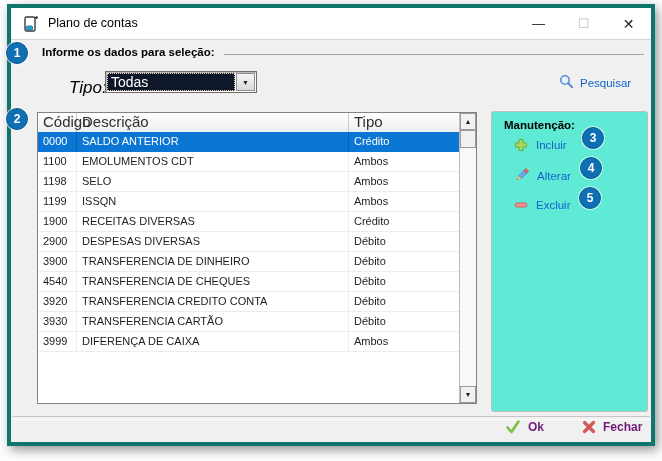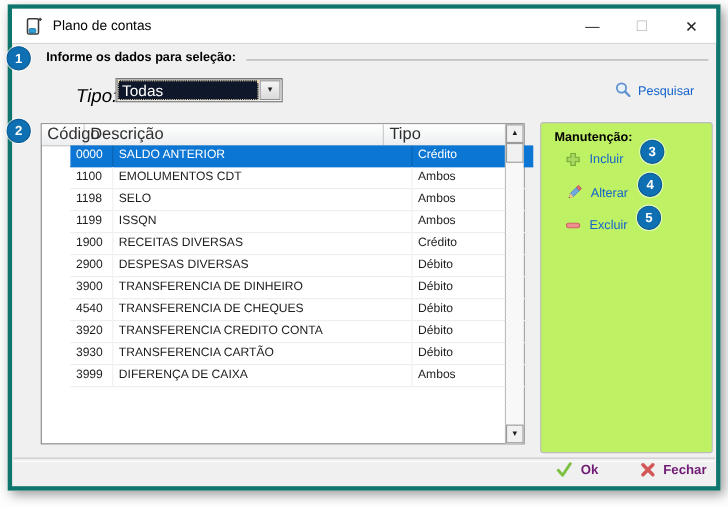--- a/index.html
+++ b/index.html
@@ -33,41 +33,41 @@
   .grid{position:absolute;left:26px;top:104px;width:440px;height:292px;background:#fff;
         border:1px solid #828282;box-sizing:border-box;}
   .grid-head{position:absolute;left:0;top:0;width:421px;height:19px;display:flex;
              background:linear-gradient(#ffffff,#eceef0);border-bottom:1px solid #c4c4c4;}
   .hcell{font-size:15px;color:#2e2e2e;line-height:18px;padding-left:5px;box-sizing:border-box;
          border-right:1px solid #c9c9c9;}
   .hcell:last-child{border-right:none;}
   .col-cod{width:39px;}
   .col-desc{width:272px;}
   .col-tipo{width:110px;}
-  .grid-body{position:absolute;left:0;top:19px;width:421px;bottom:0;overflow:hidden;padding-left:26px;}
+  .grid-body{position:absolute;left:0;top:19px;width:421px;bottom:0;overflow:hidden;}
   .trow{display:flex;height:19px;border-bottom:1px solid #ededed;cursor:default;}
   .tcell{font-size:11px;color:#1d1d1d;line-height:18px;padding-left:5px;box-sizing:border-box;
          border-right:1px solid #efefef;white-space:nowrap;overflow:hidden;}
   .tcell:last-child{border-right:none;}
   .trow.selected{background:#0b76d4;border-bottom-color:#0b76d4;}
   .trow.selected .tcell{color:#fff;border-right-color:rgba(0,0,0,.18);}
   
   .vscroll{position:absolute;top:0;right:0;width:17px;bottom:0;background:#f6f6f6;
            background-image:linear-gradient(45deg,#fbfbfb 25%,transparent 25%,transparent 75%,#fbfbfb 75%),
                             linear-gradient(45deg,#fbfbfb 25%,transparent 25%,transparent 75%,#fbfbfb 75%);
            background-size:4px 4px;background-position:0 0,2px 2px;border-left:1px solid #bdbdbd;box-sizing:border-box;}
   .sb-btn{position:absolute;left:0;width:16px;height:17px;background:#f1f1f1;border:1px solid #9a9a9a;
           box-sizing:border-box;display:flex;align-items:center;justify-content:center;font-size:7px;color:#1c1c1c;cursor:pointer;}
   .sb-up{top:0;}
   .sb-down{bottom:0;}
   .sb-thumb{position:absolute;left:0;top:17px;width:16px;height:18px;background:#f1f1f1;
             border:1px solid #9a9a9a;box-sizing:border-box;cursor:grab;}
   
   .panel{position:absolute;left:480px;top:103px;width:157px;height:301px;border:1px solid #bdbdbd;
-         border-radius:3px;box-sizing:border-box;background:#bef264;}
+         border-radius:3px;box-sizing:border-box;background:#5eead4;}
   .panel-title{position:absolute;left:12px;top:7px;font-size:11.5px;font-weight:bold;color:#000;}
   .action{position:absolute;left:22px;display:flex;align-items:center;gap:8px;cursor:pointer;}
   .action .lbl{font-size:11.5px;color:#1362cd;}
   .act-0{top:26px;}
   .act-1{top:56px;}
   .act-2{top:86px;}
   
   .footer-sep{position:absolute;left:1px;right:1px;top:408px;height:2px;
               border-top:1px solid #c6c6c6;border-bottom:1px solid #fbfbfb;}
   .foot-btn{position:absolute;top:412px;display:flex;align-items:center;gap:7px;cursor:pointer;}

